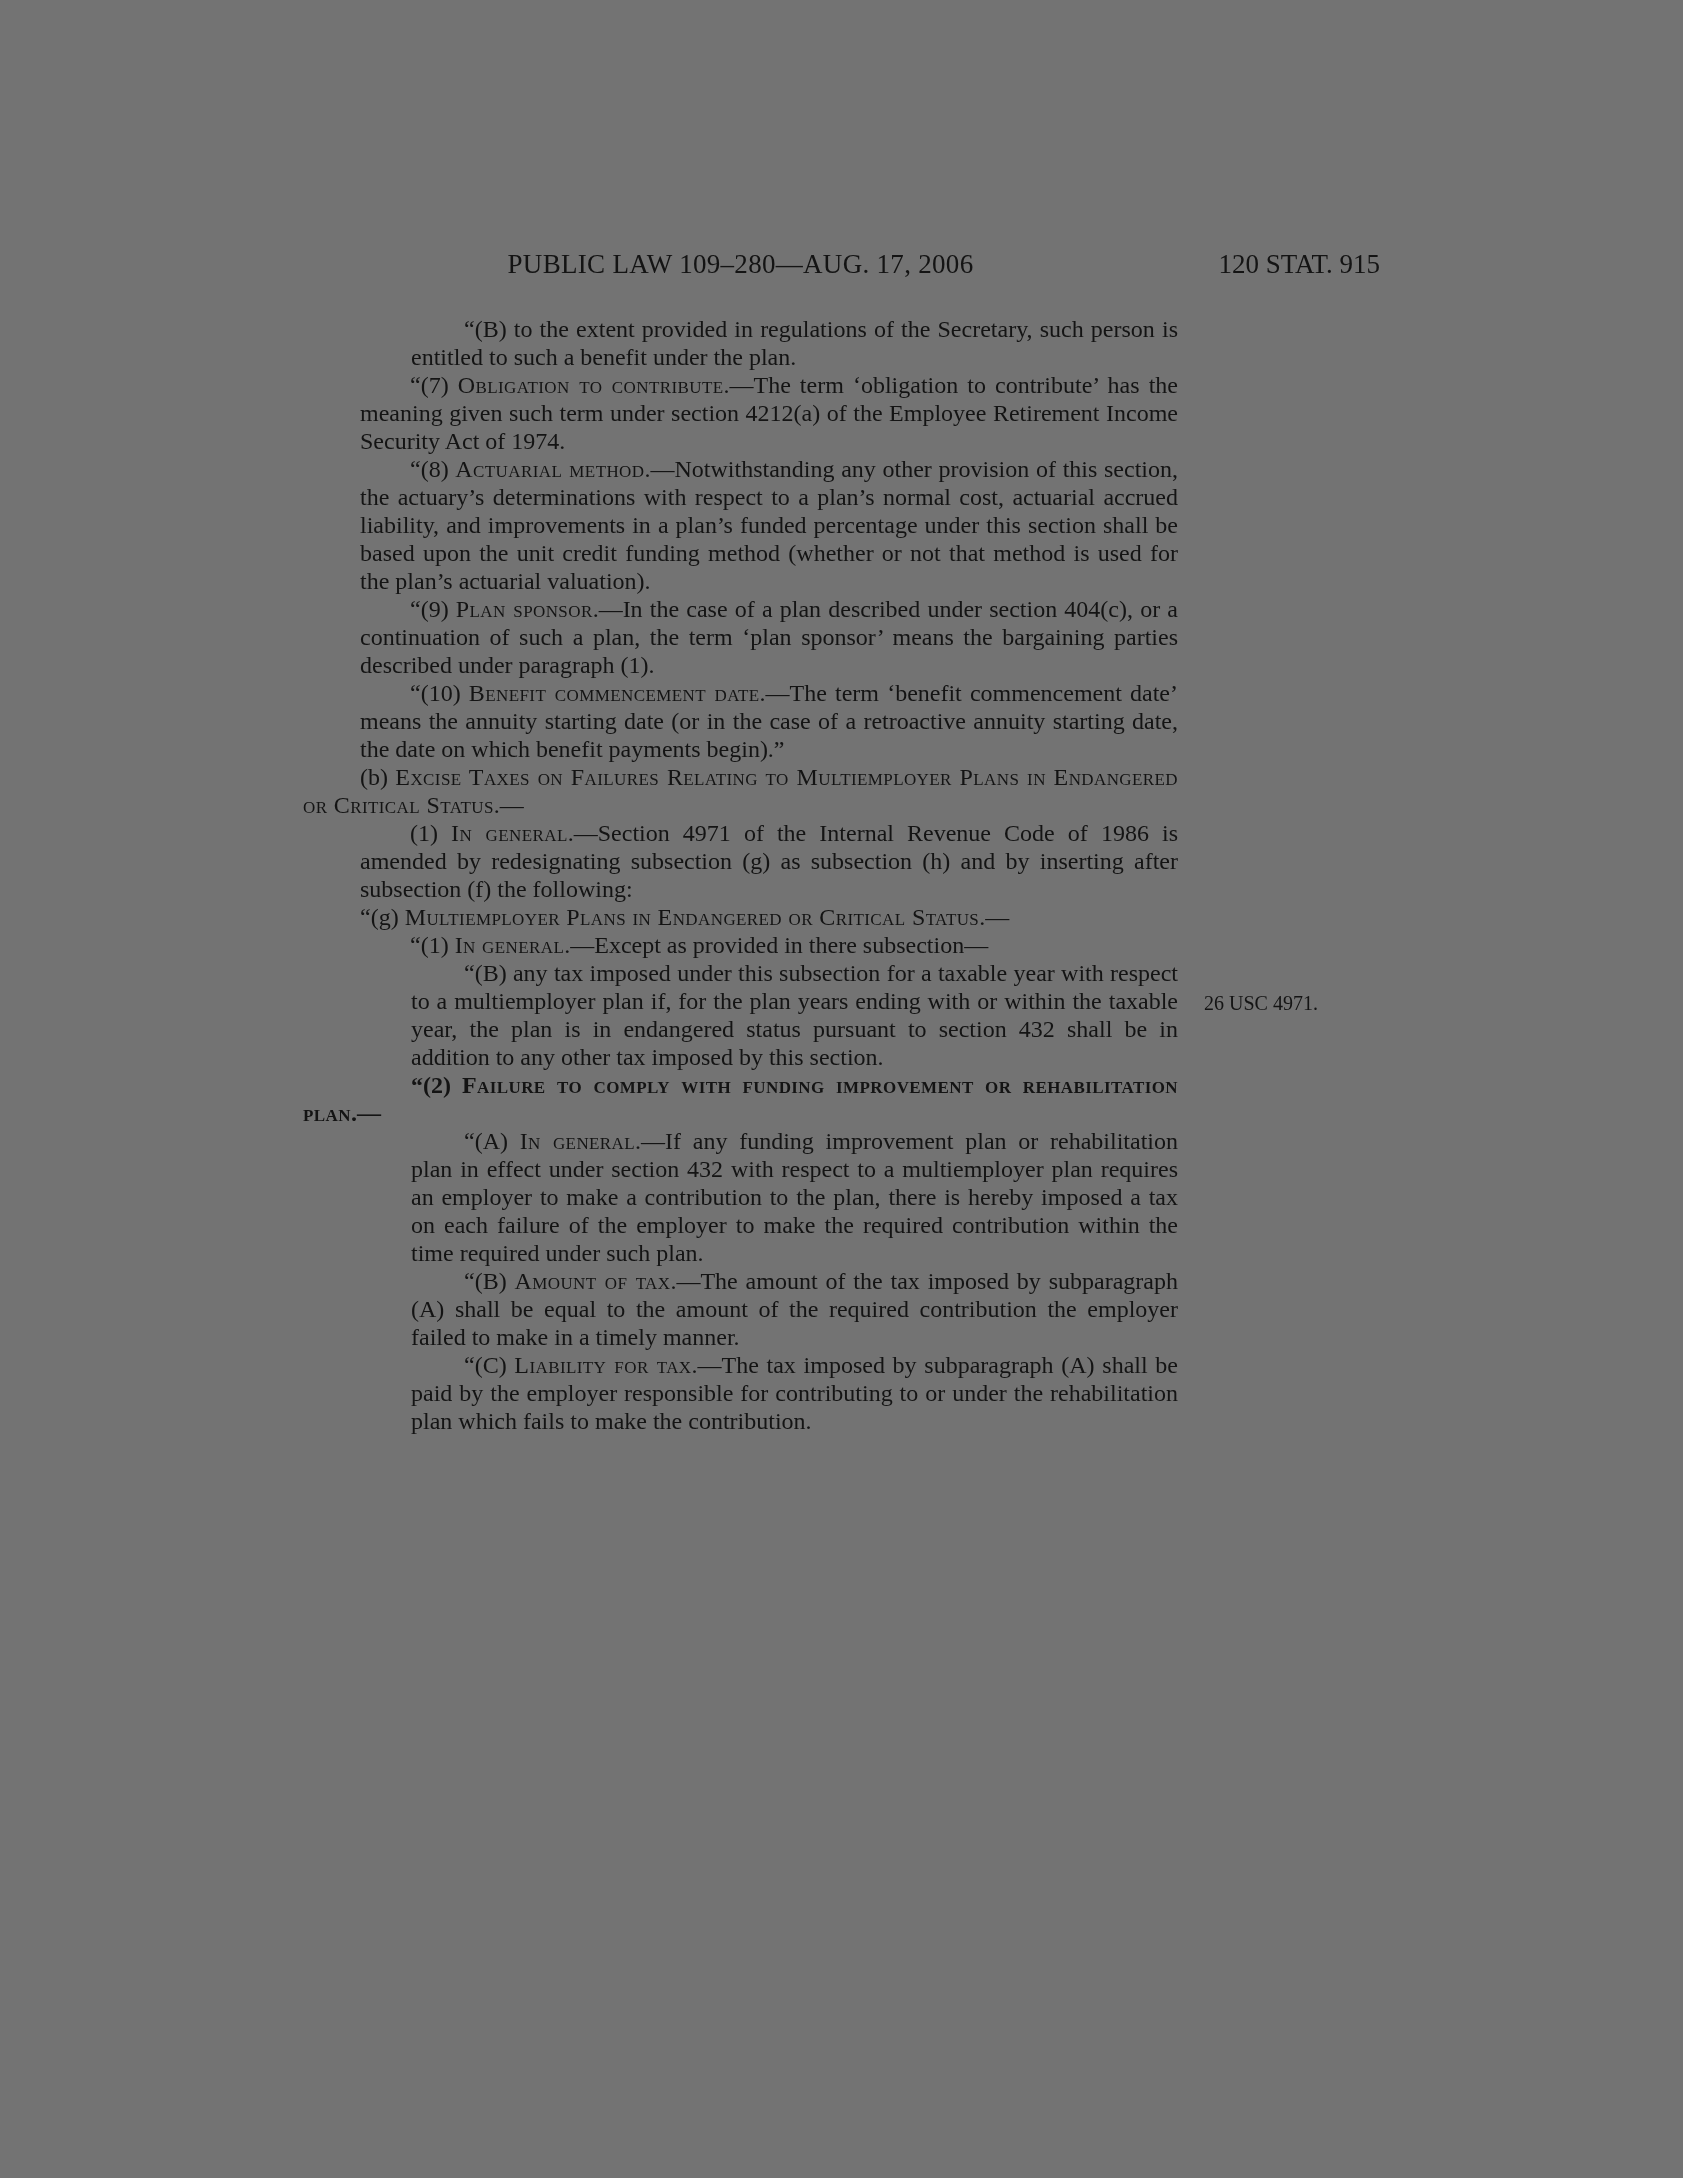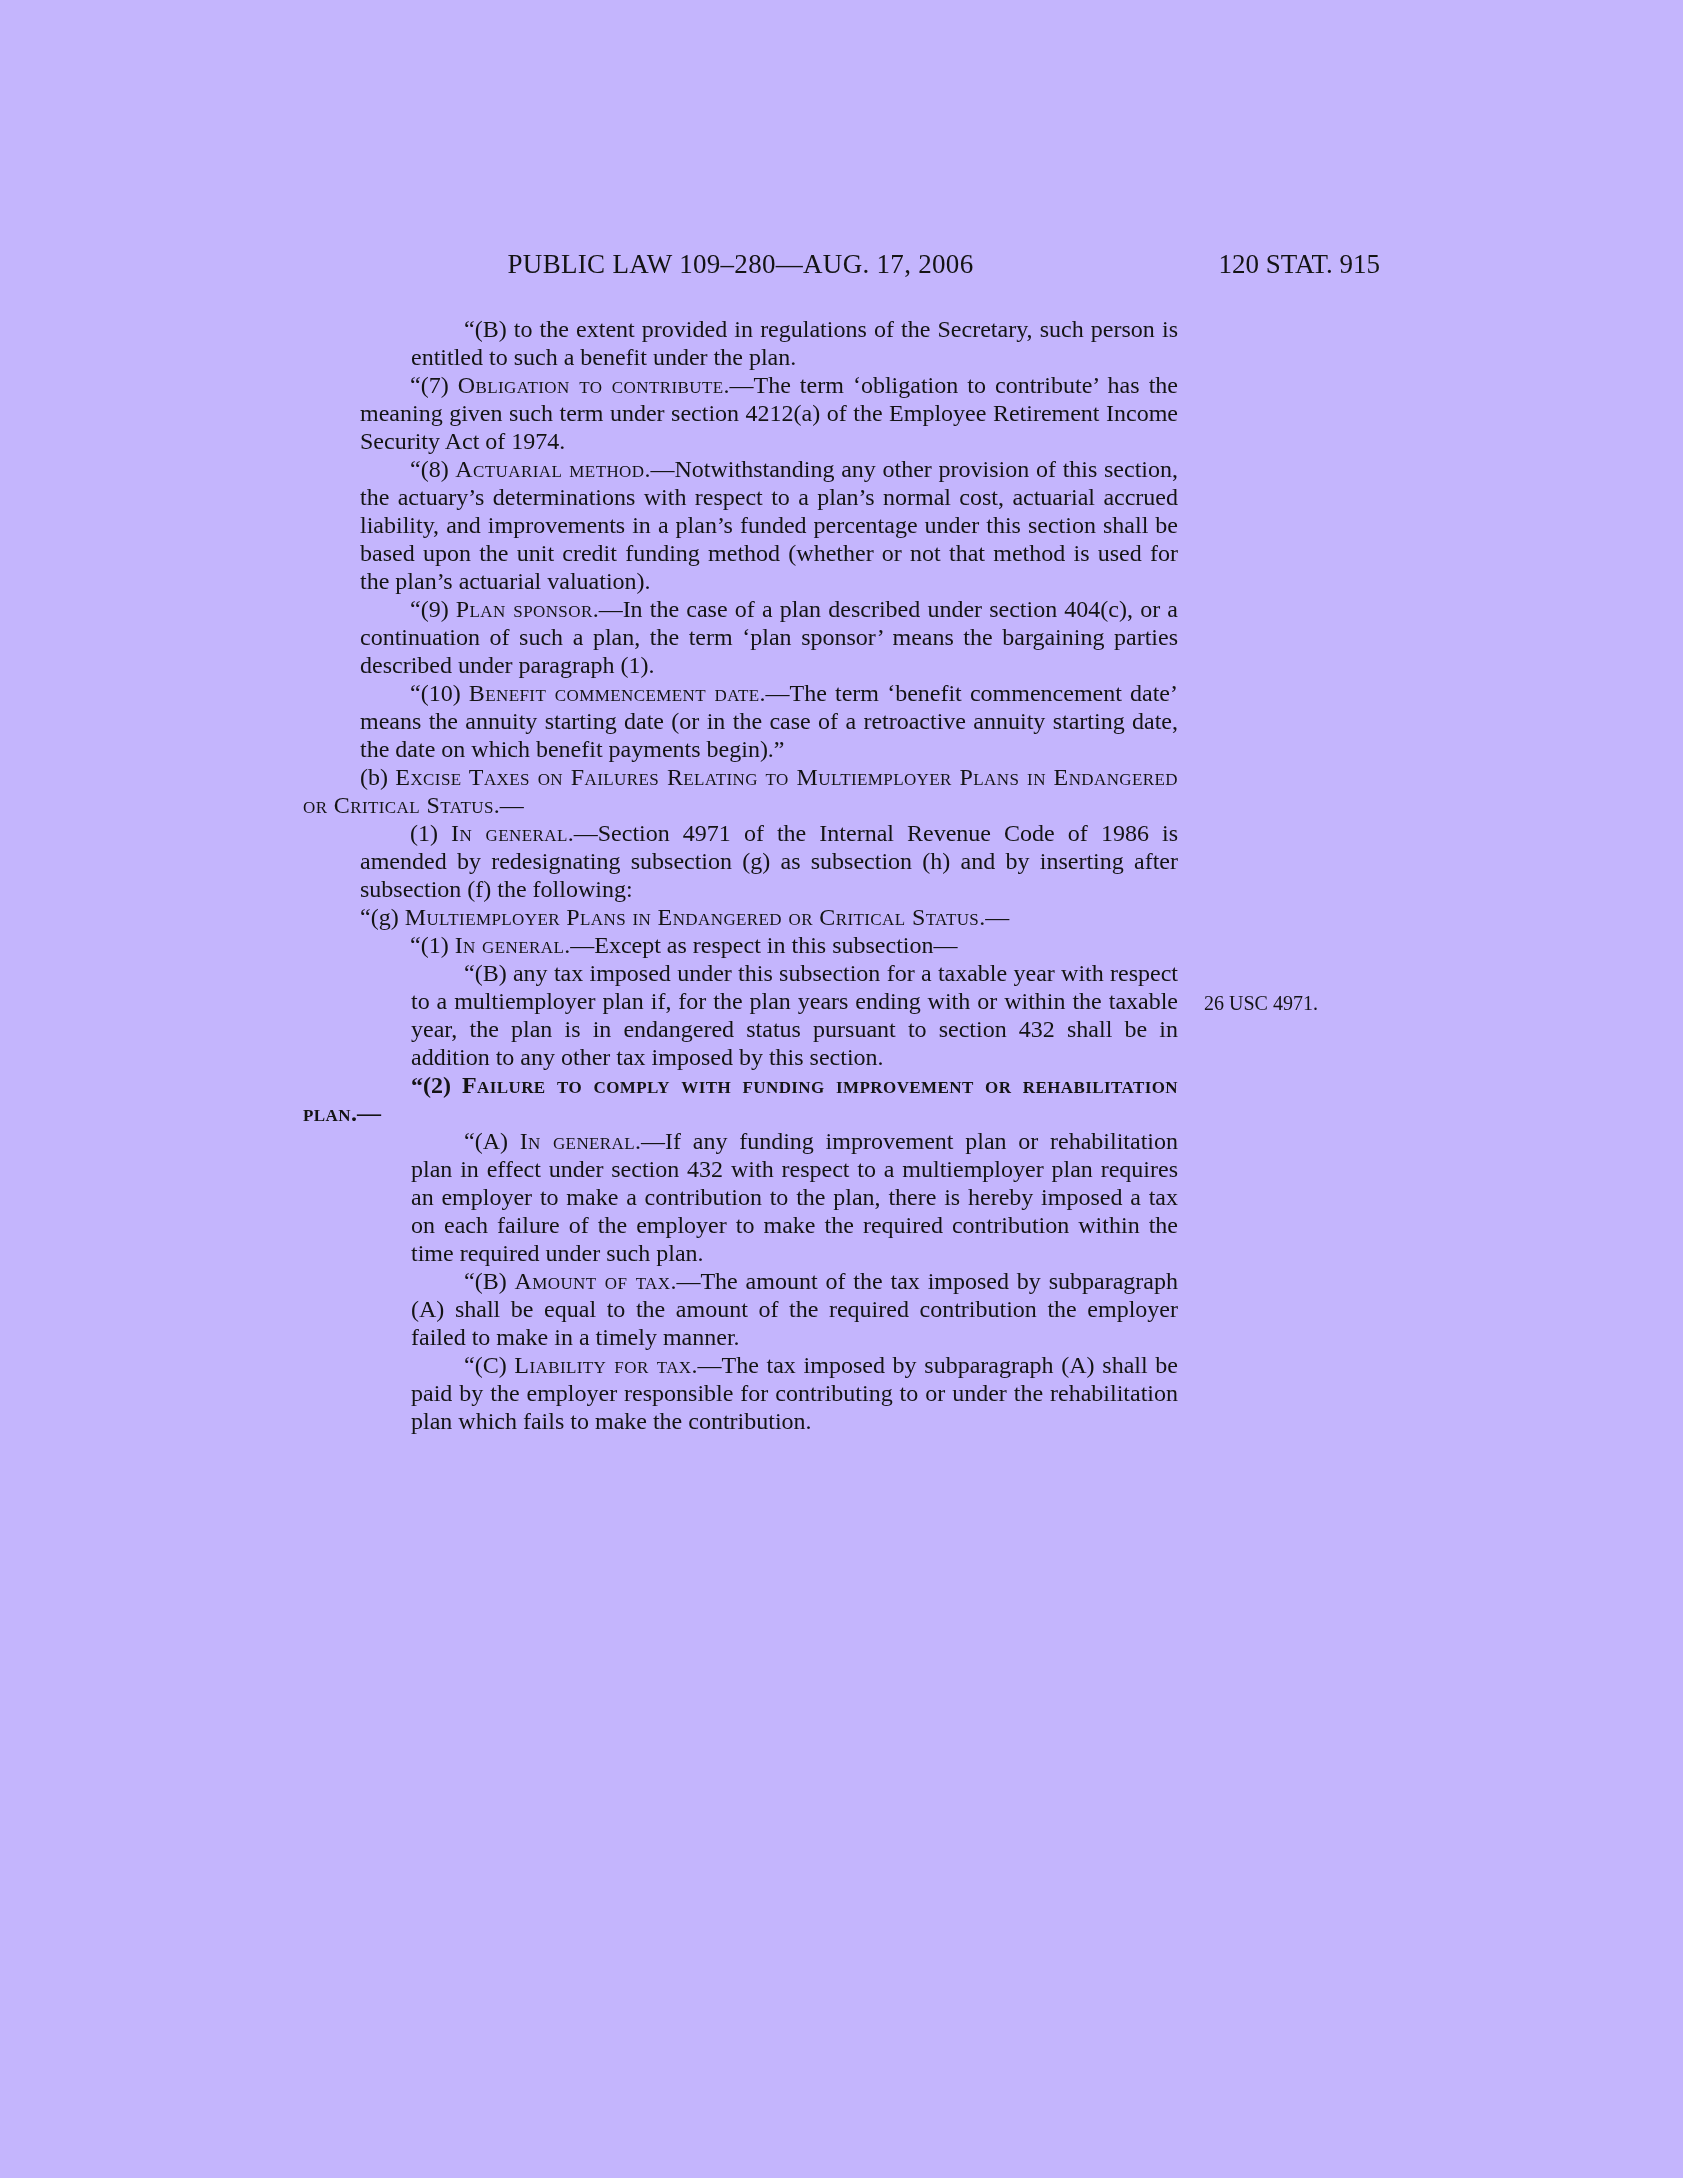--- a/index.html
+++ b/index.html
@@ -4,21 +4,21 @@
 <style>
   html, body {
     margin: 0;
     padding: 0;
     background: #ffffff;
   }
   .page {
     position: relative;
     width: 1683px;
     height: 2178px;
-    background: #c4b5fd;
+    background: #737373;
     font-family: "Liberation Serif", "DejaVu Serif", serif;
     color: #141414;
     overflow: hidden;
   }
   .hdr-law {
     position: absolute;
     top: 249px;
     left: 303px;
     width: 875px;
     text-align: center;
@@ -72,21 +72,21 @@
   <div class="hdr-stat">120 STAT. 915</div>
   <div class="text-block">
       <p class="l2"><span>“(B) to the extent provided in regulations of the Secretary, such person is entitled to such a benefit under the plan.</span></p>
       <p class="l1"><span>“(7) </span><span class="sc">Obligation to contribute</span><span>.—The term ‘obligation to contribute’ has the meaning given such term under section 4212(a) of the Employee Retirement Income Security Act of 1974.</span></p>
       <p class="l1"><span>“(8) </span><span class="sc">Actuarial method</span><span>.—Notwithstanding any other provision of this section, the actuary’s determinations with respect to a plan’s normal cost, actuarial accrued liability, and improvements in a plan’s funded percentage under this section shall be based upon the unit credit funding method (whether or not that method is used for the plan’s actuarial valuation).</span></p>
       <p class="l1"><span>“(9) </span><span class="sc">Plan sponsor</span><span>.—In the case of a plan described under section 404(c), or a continuation of such a plan, the term ‘plan sponsor’ means the bargaining parties described under paragraph (1).</span></p>
       <p class="l1"><span>“(10) </span><span class="sc">Benefit commencement date</span><span>.—The term ‘benefit commencement date’ means the annuity starting date (or in the case of a retroactive annuity starting date, the date on which benefit payments begin).”</span></p>
       <p class="l0"><span>(b) </span><span class="sc">Excise Taxes on Failures Relating to Multiemployer Plans in Endangered or Critical Status</span><span>.—</span></p>
       <p class="l1"><span>(1) </span><span class="sc">In general</span><span>.—Section 4971 of the Internal Revenue Code of 1986 is amended by redesignating subsection (g) as subsection (h) and by inserting after subsection (f) the following:</span></p>
       <p class="l0"><span>“(g) </span><span class="sc">Multiemployer Plans in Endangered or Critical Status</span><span>.—</span></p>
-      <p class="l1"><span>“(1) </span><span class="sc">In general</span><span>.—Except as respect in this subsection—</span></p>
+      <p class="l1"><span>“(1) </span><span class="sc">In general</span><span>.—Except as provided in there subsection—</span></p>
       <p class="l2"><span>“(B) any tax imposed under this subsection for a taxable year with respect to a multiemployer plan if, for the plan years ending with or within the taxable year, the plan is in endangered status pursuant to section 432 shall be in addition to any other tax imposed by this section.</span></p>
       <p class="l0d"><span>“(2) </span><span class="sc">Failure to comply with funding improvement or rehabilitation plan</span><span>.—</span></p>
       <p class="l2"><span>“(A) </span><span class="sc">In general</span><span>.—If any funding improvement plan or rehabilitation plan in effect under section 432 with respect to a multiemployer plan requires an employer to make a contribution to the plan, there is hereby imposed a tax on each failure of the employer to make the required contribution within the time required under such plan.</span></p>
       <p class="l2"><span>“(B) </span><span class="sc">Amount of tax</span><span>.—The amount of the tax imposed by subparagraph (A) shall be equal to the amount of the required contribution the employer failed to make in a timely manner.</span></p>
       <p class="l2"><span>“(C) </span><span class="sc">Liability for tax</span><span>.—The tax imposed by subparagraph (A) shall be paid by the employer responsible for contributing to or under the rehabilitation plan which fails to make the contribution.</span></p>
     </div>
   <div class="margin-note">26 USC 4971.</div>
 </div>
 
 

